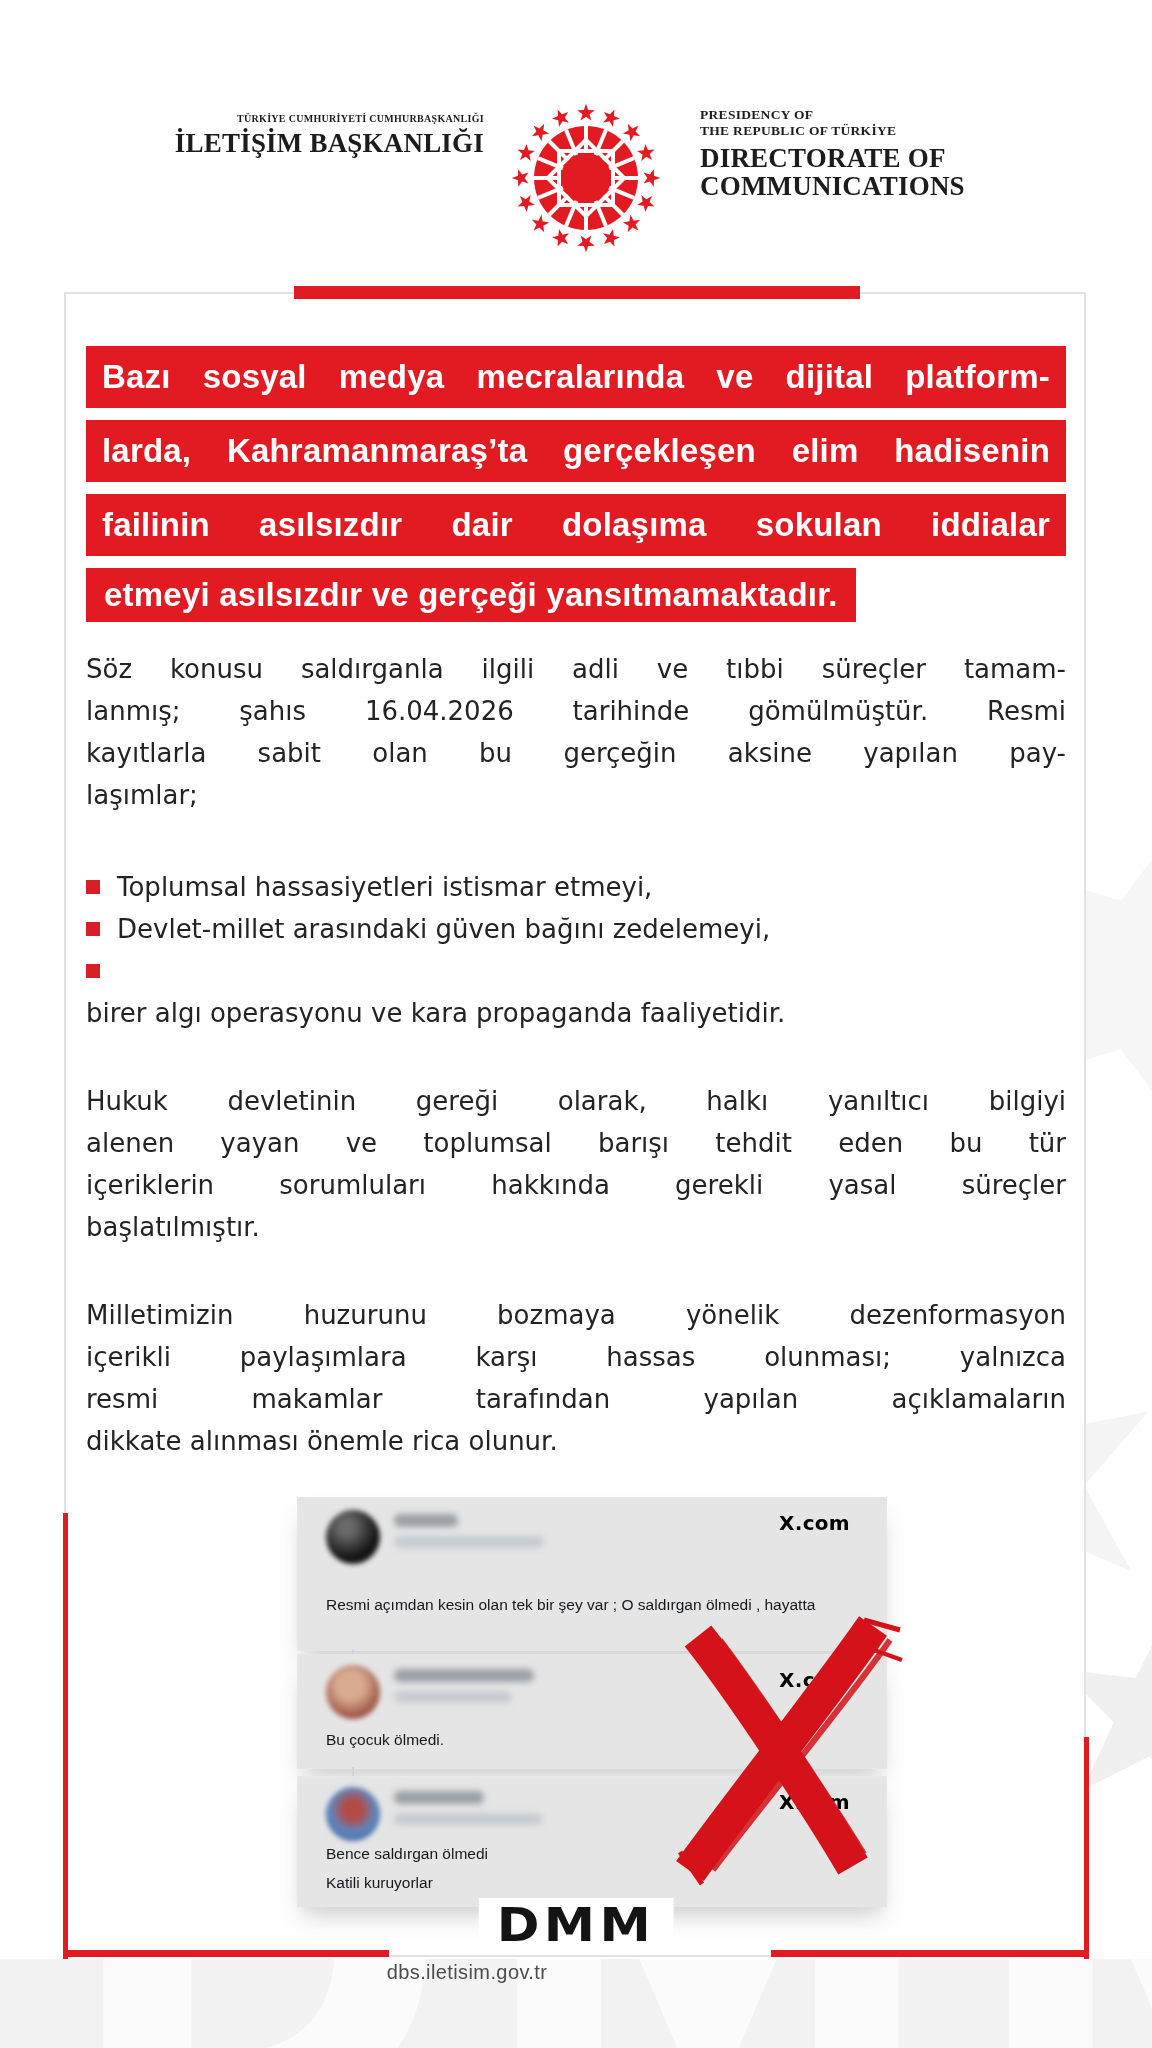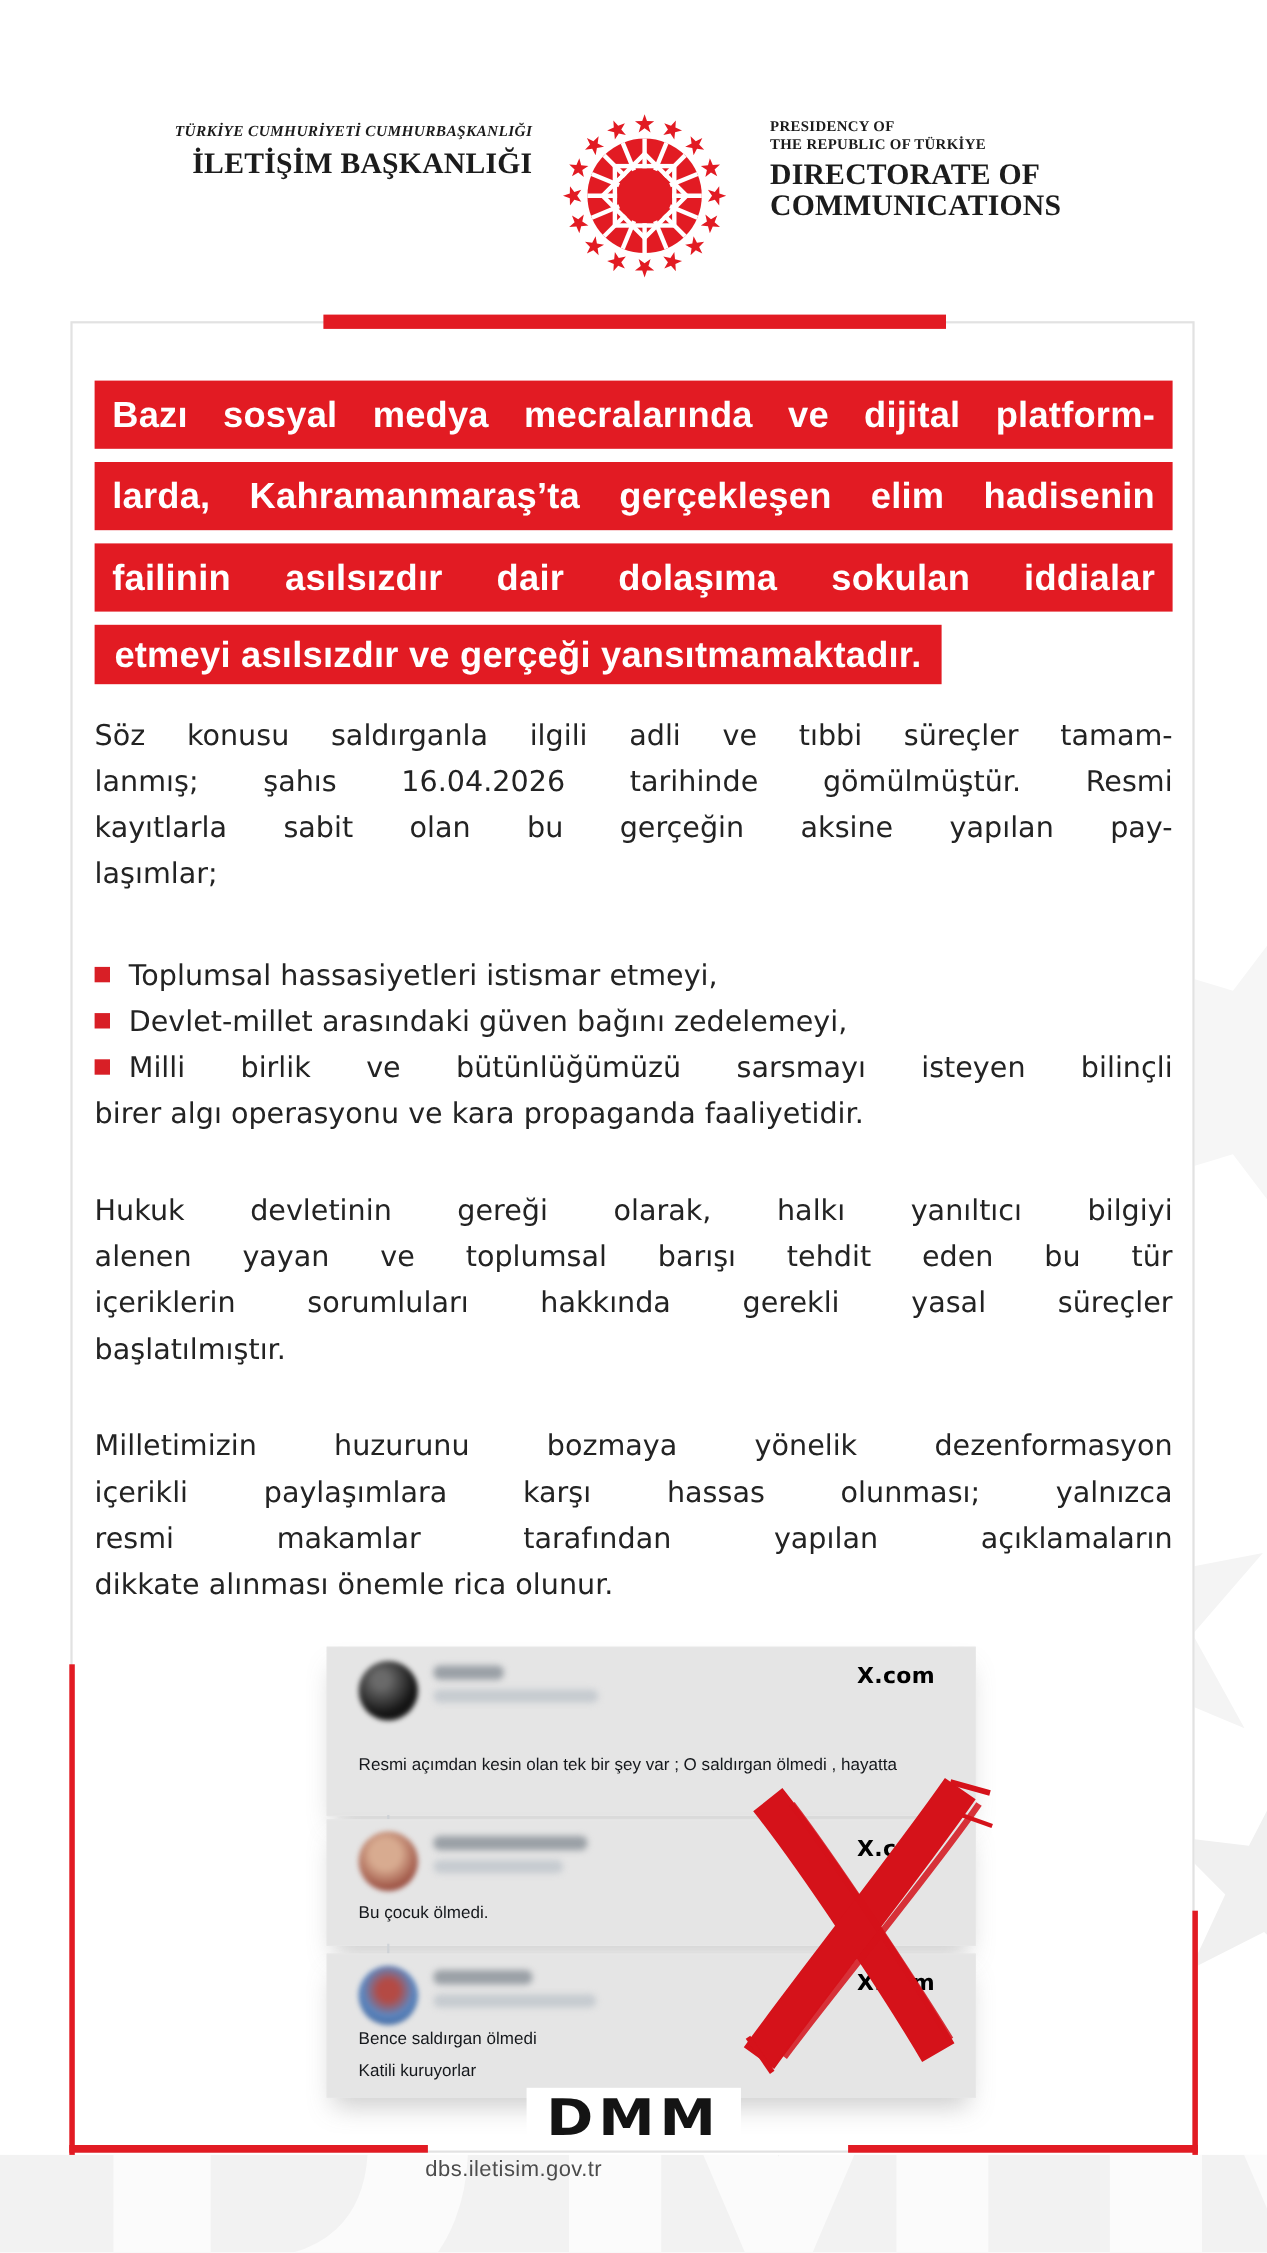--- a/index.html
+++ b/index.html
@@ -10,21 +10,21 @@
   .band{position:absolute;left:0;top:1959px;width:1152px;height:89px;background:#f2f2f2;
         overflow:hidden;z-index:0;}
   .band .giant{position:absolute;left:60px;top:-275px;font-family:"DejaVu Sans",sans-serif;
         font-weight:800;font-size:470px;letter-spacing:24px;color:#fbfbfb;}
   .wm-star{position:absolute;z-index:0;}
   .wm-star.inside{z-index:1;}
 
   
   .hdr-left{position:absolute;right:668px;top:113px;text-align:right;color:#1c1c1c;
         font-family:"Liberation Serif",serif;z-index:3;}
-  .hdr-left .sm{font-size:14px;font-weight:bold;letter-spacing:.3px;font-style:italic;}
+  .hdr-left .sm{font-size:10px;font-weight:bold;letter-spacing:.3px;}
   .hdr-left .bg{font-size:27px;font-weight:bold;margin-top:4px;letter-spacing:.2px;}
   .emblem{position:absolute;left:508px;top:100px;z-index:3;}
   .hdr-right{position:absolute;left:700px;top:107px;color:#1c1c1c;
         font-family:"Liberation Serif",serif;z-index:3;}
   .hdr-right .sm{font-size:13.5px;font-weight:bold;line-height:16px;letter-spacing:.3px;}
   .hdr-right .bg{font-size:27px;font-weight:bold;line-height:28px;letter-spacing:.2px;}
   .hdr-right .bg.first{margin-top:5px;}
 
   
   .card{position:absolute;left:64px;top:292px;width:1018px;height:1661px;background:#ffffff;
@@ -176,21 +176,21 @@
   <div class="para" style="top:648px">
     <div class="ln">Söz konusu saldırganla ilgili adli ve tıbbi süreçler tamam-</div>
     <div class="ln">lanmış; şahıs 16.04.2026 tarihinde gömülmüştür. Resmi</div>
     <div class="ln">kayıtlarla sabit olan bu gerçeğin aksine yapılan pay-</div>
     <div class="ln last">laşımlar;</div>
   </div>
 
   <div class="para" style="top:866px">
     <div class="ln last"><span class="bsq"></span><span>Toplumsal hassasiyetleri istismar etmeyi,</span></div>
     <div class="ln last"><span class="bsq"></span><span>Devlet-millet arasındaki güven bağını zedelemeyi,</span></div>
-    <div class="ln"><span class="bsq"></span><span>Milli birlik ve bütünlüğümüzü sarsmayı isteyen bilinçli</span></div>
+    <div class="ln"><span class="bsq"></span></div>
     <div class="ln last">birer algı operasyonu ve kara propaganda faaliyetidir.</div>
   </div>
 
   <div class="para" style="top:1080px">
     <div class="ln">Hukuk devletinin gereği olarak, halkı yanıltıcı bilgiyi</div>
     <div class="ln">alenen yayan ve toplumsal barışı tehdit eden bu tür</div>
     <div class="ln">içeriklerin sorumluları hakkında gerekli yasal süreçler</div>
     <div class="ln last">başlatılmıştır.</div>
   </div>
 

